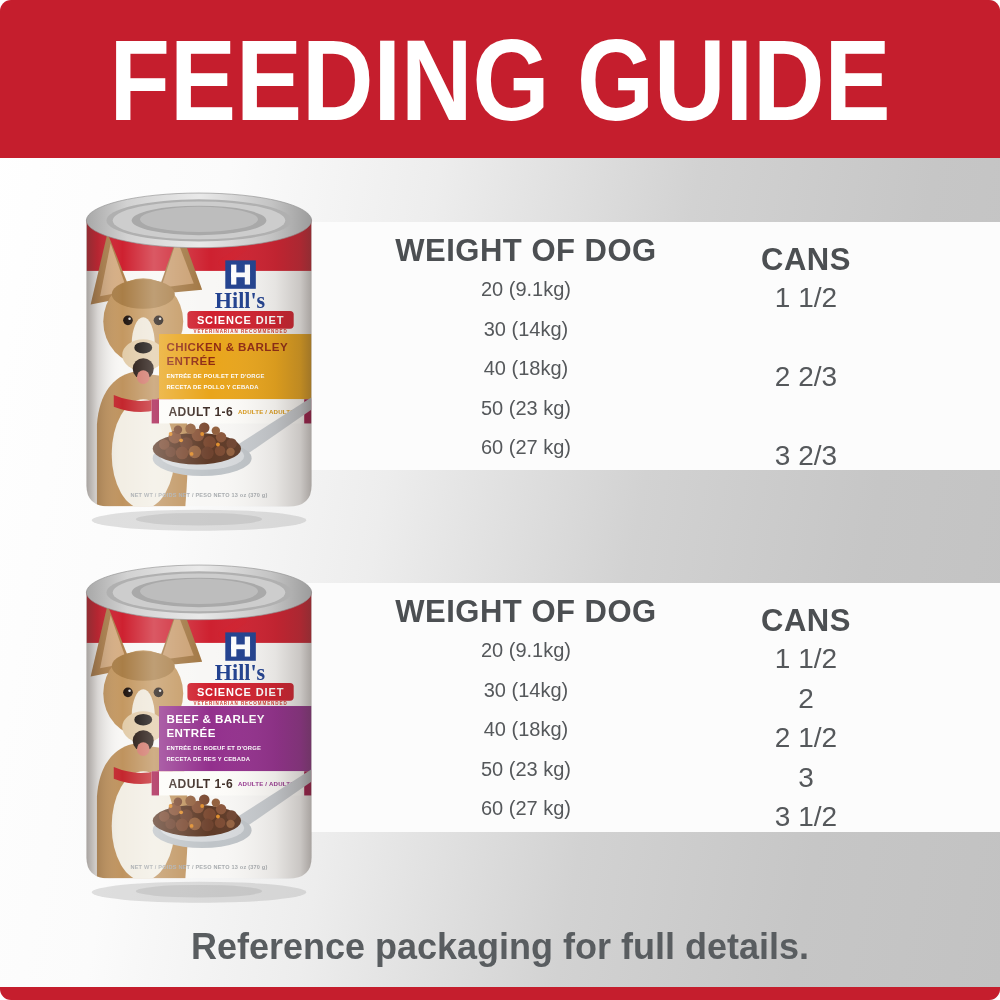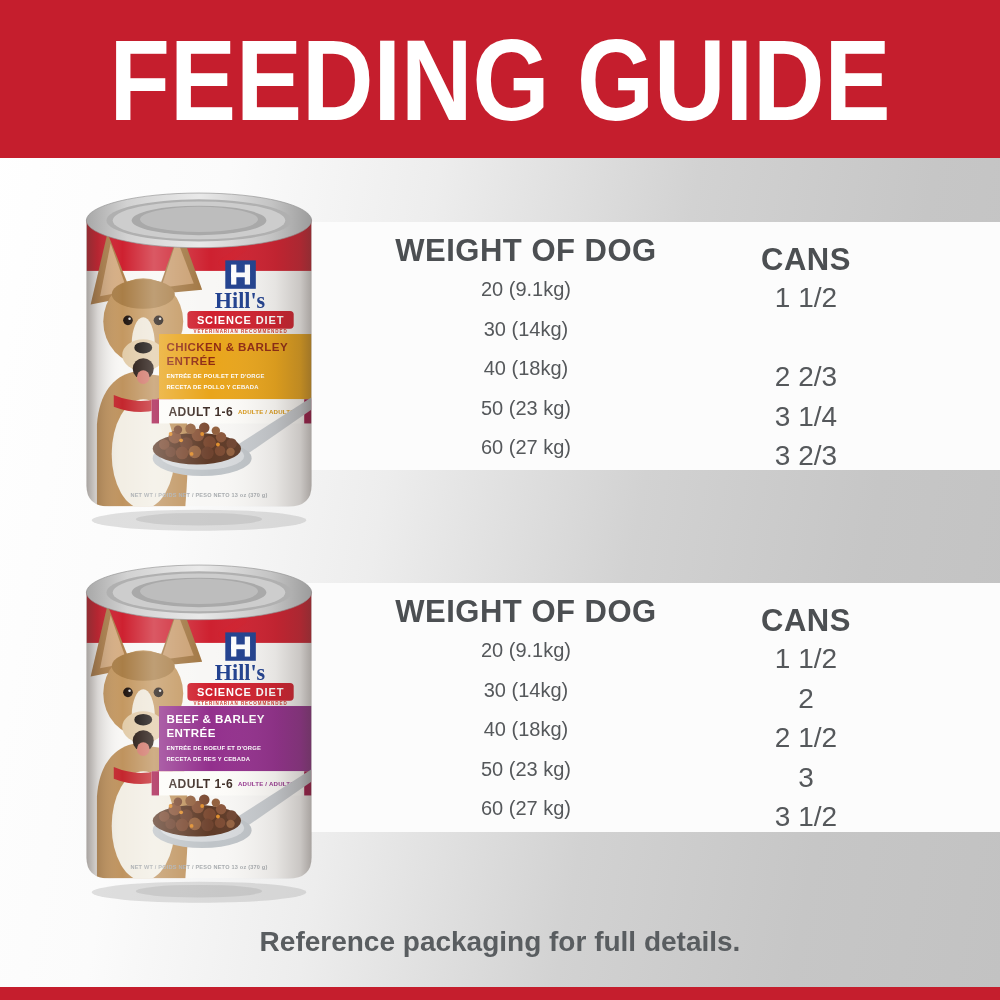--- a/index.html
+++ b/index.html
@@ -1,19 +1,20 @@
 <!DOCTYPE html>
 <html><head>
 <meta charset="utf-8">
 <style>
   html,body{margin:0;padding:0;}
   .page{
     position:relative; width:1000px; height:1000px; overflow:hidden;
     font-family:"Liberation Sans", sans-serif;
     background:linear-gradient(100deg,#ffffff 0%,#fbfbfb 22%,#ededed 40%,#d2d2d2 62%,#c6c6c6 82%,#c2c2c2 100%);
+    border-radius:11px;
   }
   
   .banner{
     position:absolute; left:0; top:0; width:1000px; height:158px;
     background:#c51e2d; display:flex; align-items:center; justify-content:center;
   }
   .banner h1{
     margin:0; color:#ffffff; font-size:99px; font-weight:bold; line-height:1;
     letter-spacing:0px; transform:scaleY(1.16); white-space:nowrap;
   }
@@ -28,21 +29,21 @@
   .t-row{ position:relative; height:39.5px; }
   .t-head{ height:38px; }
   .t-w{ position:absolute; left:16px; width:420px; text-align:center;
         font-size:20px; color:#55585b; line-height:38px;}
   .t-c{ position:absolute; left:406px; width:200px; text-align:center;
         font-size:28px; color:#55585b; line-height:38px;margin-top:9px;}
   .t-head .t-w,.t-head .t-c{ font-weight:bold; font-size:31px; color:#4c4f52; letter-spacing:.5px;}
   
   .footnote{
     position:absolute; left:0; top:926px; width:1000px; text-align:center;
-    font-size:28px; font-weight:bold; color:#595d60;
+    font-size:36px; font-weight:bold; color:#595d60;
   }
   .bottom-bar{
     position:absolute; left:0; bottom:0; width:1000px; height:13px; background:#c51e2d;
   }
   
   .can{ position:absolute; left:78px; width:242px; height:auto; }
   .can-1{ top:172px; }
   .can-2{ top:544px; }
   .hills  { font-family:"Liberation Serif", serif; font-weight:bold; font-size:21px; fill:#20408f; text-anchor:middle;}
   .scidiet{ font-weight:bold; font-size:10.5px; fill:#ffffff; letter-spacing:.8px; text-anchor:middle;}
@@ -74,21 +75,20 @@
       </div>
       <div class="t-row">
         <span class="t-w">30 (14kg)</span>
       </div>
       <div class="t-row">
         <span class="t-w">40 (18kg)</span>
         <span class="t-c">2 2/3</span>
       </div>
       <div class="t-row">
         <span class="t-w">50 (23 kg)</span>
-        <span class="t-c">3 1/4</span>
       </div>
       <div class="t-row">
         <span class="t-w">60 (27 kg)</span>
         <span class="t-c">3 2/3</span>
       </div>
     </div>
   </div>
 
   <svg class="can can-1" viewBox="0 0 230 350">
     <defs>

